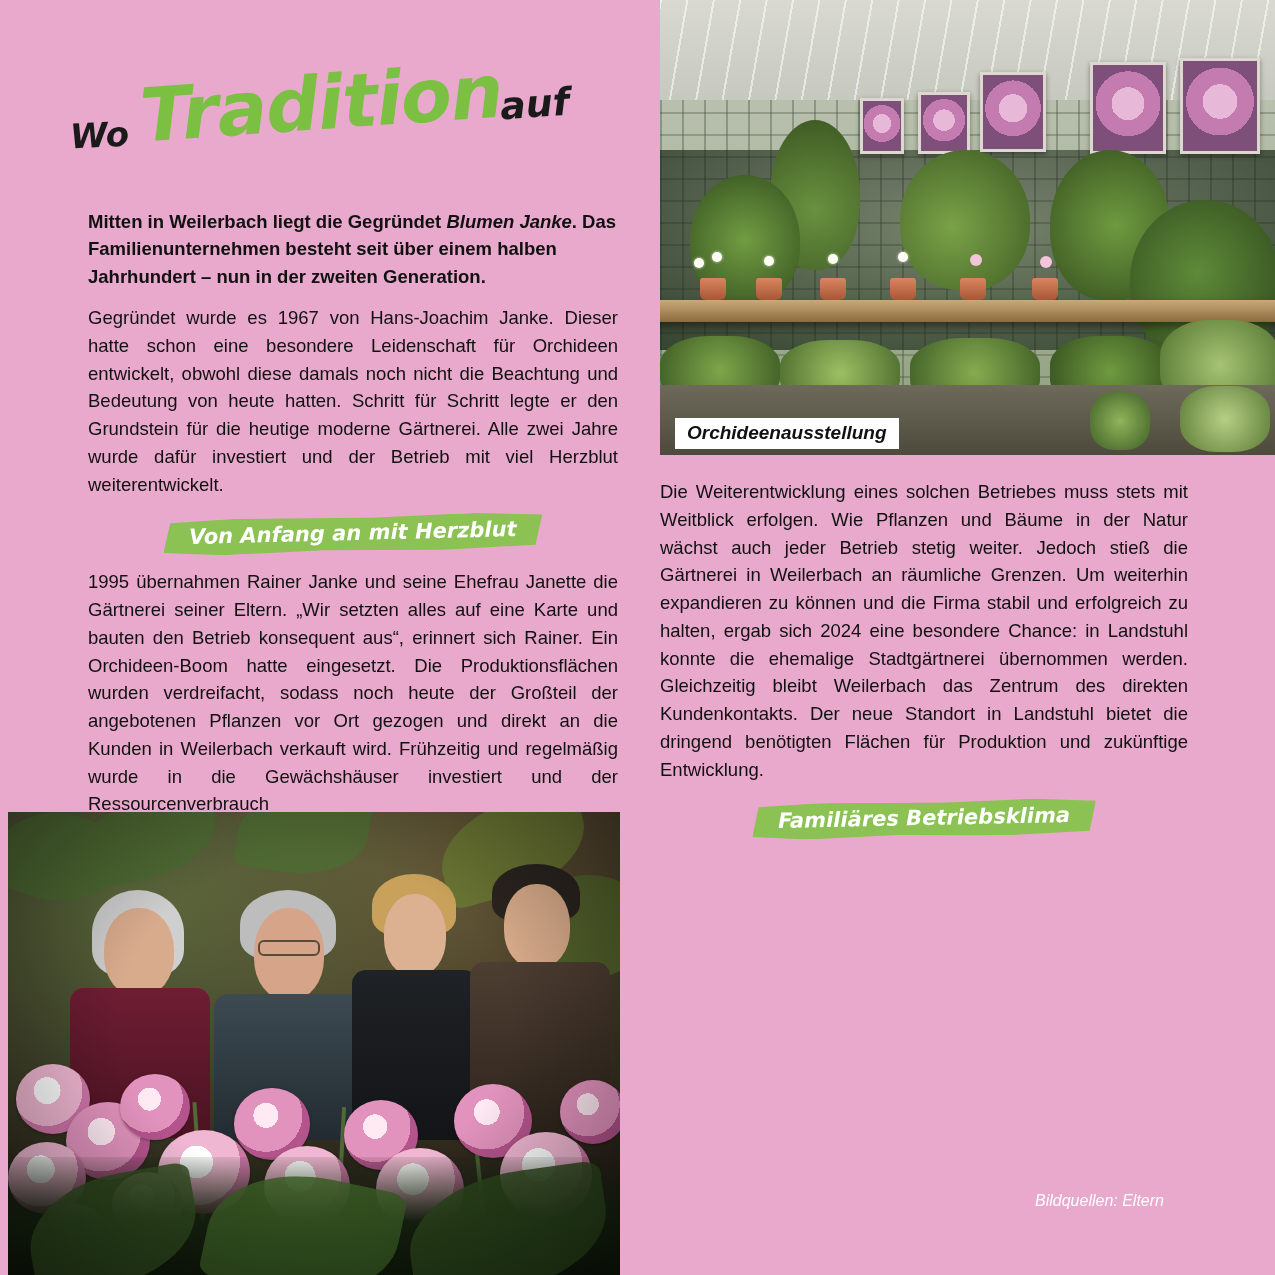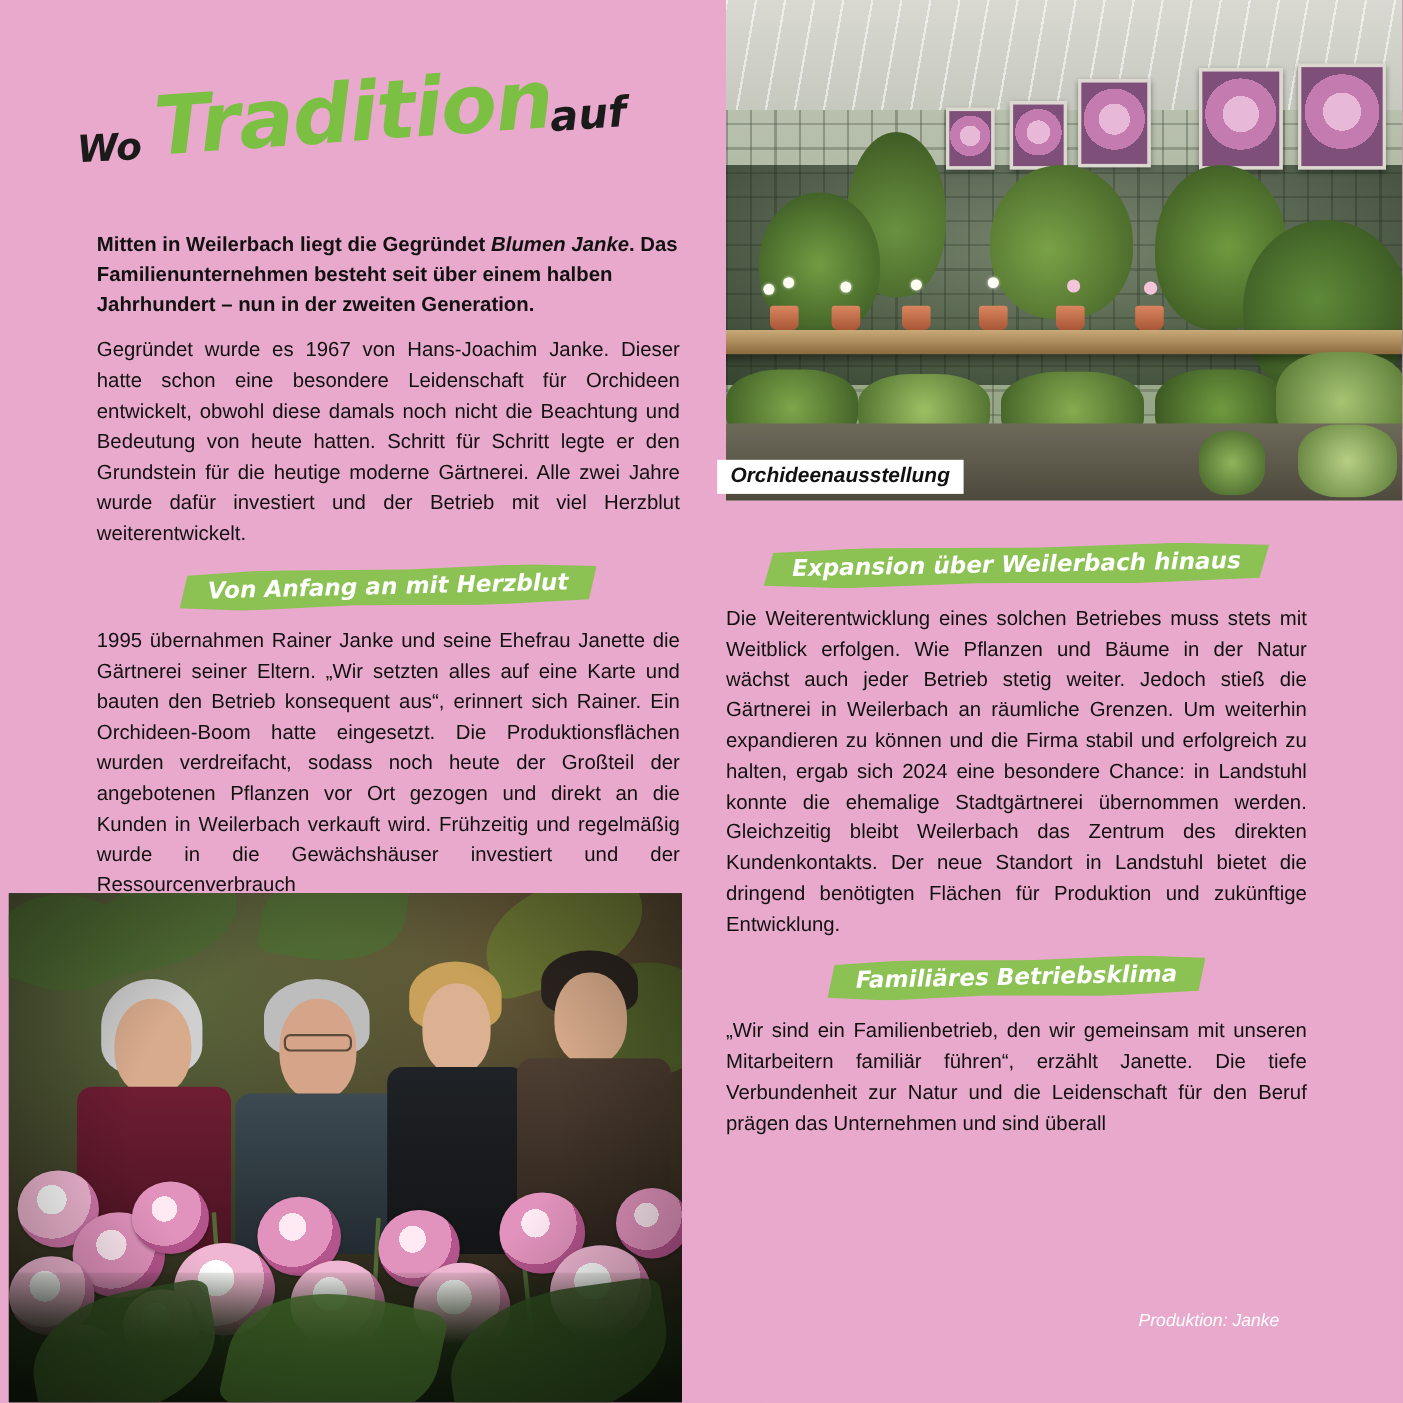--- a/index.html
+++ b/index.html
@@ -119,21 +119,21 @@
     position: absolute;
     font-family: "Liberation Sans", sans-serif;
     font-size: 19px;
     font-weight: 700;
     font-style: italic;
     color: #111;
     background: #ffffff;
     padding: 4px 12px 5px 12px;
     white-space: nowrap;
   }
-  .cap-orchid { left: 652px; top: 418px; }
+  .cap-orchid { left: 675px; top: 418px; }
   .cap-family { left: 186px; top: 1176px; }
 
   .credit {
     position: absolute;
     left: 1035px; top: 1192px;
     font-family: "Liberation Sans", sans-serif;
     font-size: 16px;
     font-style: italic;
     color: #ffffff;
   }
@@ -255,31 +255,27 @@
 
     <div class="subhead sh1">
       <span class="brush">Von Anfang an mit Herzblut</span>
     </div>
 
     <p class="body">1995 übernahmen Rainer Janke und seine Ehefrau Janette die Gärtnerei seiner Eltern. „Wir setzten alles auf eine Karte und bauten den Betrieb konsequent aus“, erinnert sich Rainer. Ein Orchideen-Boom hatte eingesetzt. Die Produktionsflächen wurden verdreifacht, sodass noch heute der Großteil der angebotenen Pflanzen vor Ort gezogen und direkt an die Kunden in Weilerbach verkauft wird. Frühzeitig und regelmäßig wurde in die Gewächshäuser investiert und der Ressourcenverbrauch</p>
   </div>
 
   <div class="col-right">
 
-    <div class="subhead sh2">
-      <span class="brush">Expansion über Weilerbach hinaus</span>
-    </div>
 
     <p class="body">Die Weiterentwicklung eines solchen Betriebes muss stets mit Weitblick erfolgen. Wie Pflanzen und Bäume in der Natur wächst auch jeder Betrieb stetig weiter. Jedoch stieß die Gärtnerei in Weilerbach an räumliche Grenzen. Um weiterhin expandieren zu können und die Firma stabil und erfolgreich zu halten, ergab sich 2024 eine besondere Chance: in Landstuhl konnte die ehemalige Stadtgärtnerei übernommen werden. Gleichzeitig bleibt Weilerbach das Zentrum des direkten Kundenkontakts. Der neue Standort in Landstuhl bietet die dringend benötigten Flächen für Produktion und zukünftige Entwicklung.</p>
 
     <div class="subhead sh3">
       <span class="brush">Familiäres Betriebsklima</span>
     </div>
 
-    <p class="body">„Wir sind ein Familienbetrieb, den wir gemeinsam mit unseren Mitarbeitern familiär führen“, erzählt Janette. Die tiefe Verbundenheit zur Natur und die Leidenschaft für den Beruf prägen das Unternehmen und sind überall</p>
   </div>
 
   <div class="img-orchid">
     <div class="gh-roof"></div>
     <div class="gh-beam" style="top:112px"></div>
     <div class="gh-wallmesh"></div>
     <div class="gh-dark"></div>
 
     <div class="frame" style="left:200px; top:98px; width:44px; height:56px;">
         <i></i>
@@ -388,15 +384,15 @@
     <div class="orch deep" style="left:30px;  top:392px; width:72px; height:68px;"></div>
 
     <div style="position:absolute; left:0; bottom:0; width:100%; height:118px; background:linear-gradient(rgba(20,30,14,.1), #16220f 55%, #0e1709);"></div>
     <div class="fm-leaf" style="left:20px;  bottom:-10px; width:170px; height:110px; transform:rotate(-10deg); background:#2f4a1e;"></div>
     <div class="fm-leaf" style="left:200px; bottom:-20px; width:190px; height:120px; transform:rotate(12deg); background:#395c25;"></div>
     <div class="fm-leaf" style="left:400px; bottom:-16px; width:200px; height:118px; transform:rotate(-8deg); background:#2c471c;"></div>
 
     <div class="fm-vignette"></div>
   </div>
 
-  <div class="credit">Produktion: Janke</div>
+  <div class="credit">Bildquellen: Eltern</div>
 
 </div>
 
 </body></html>

